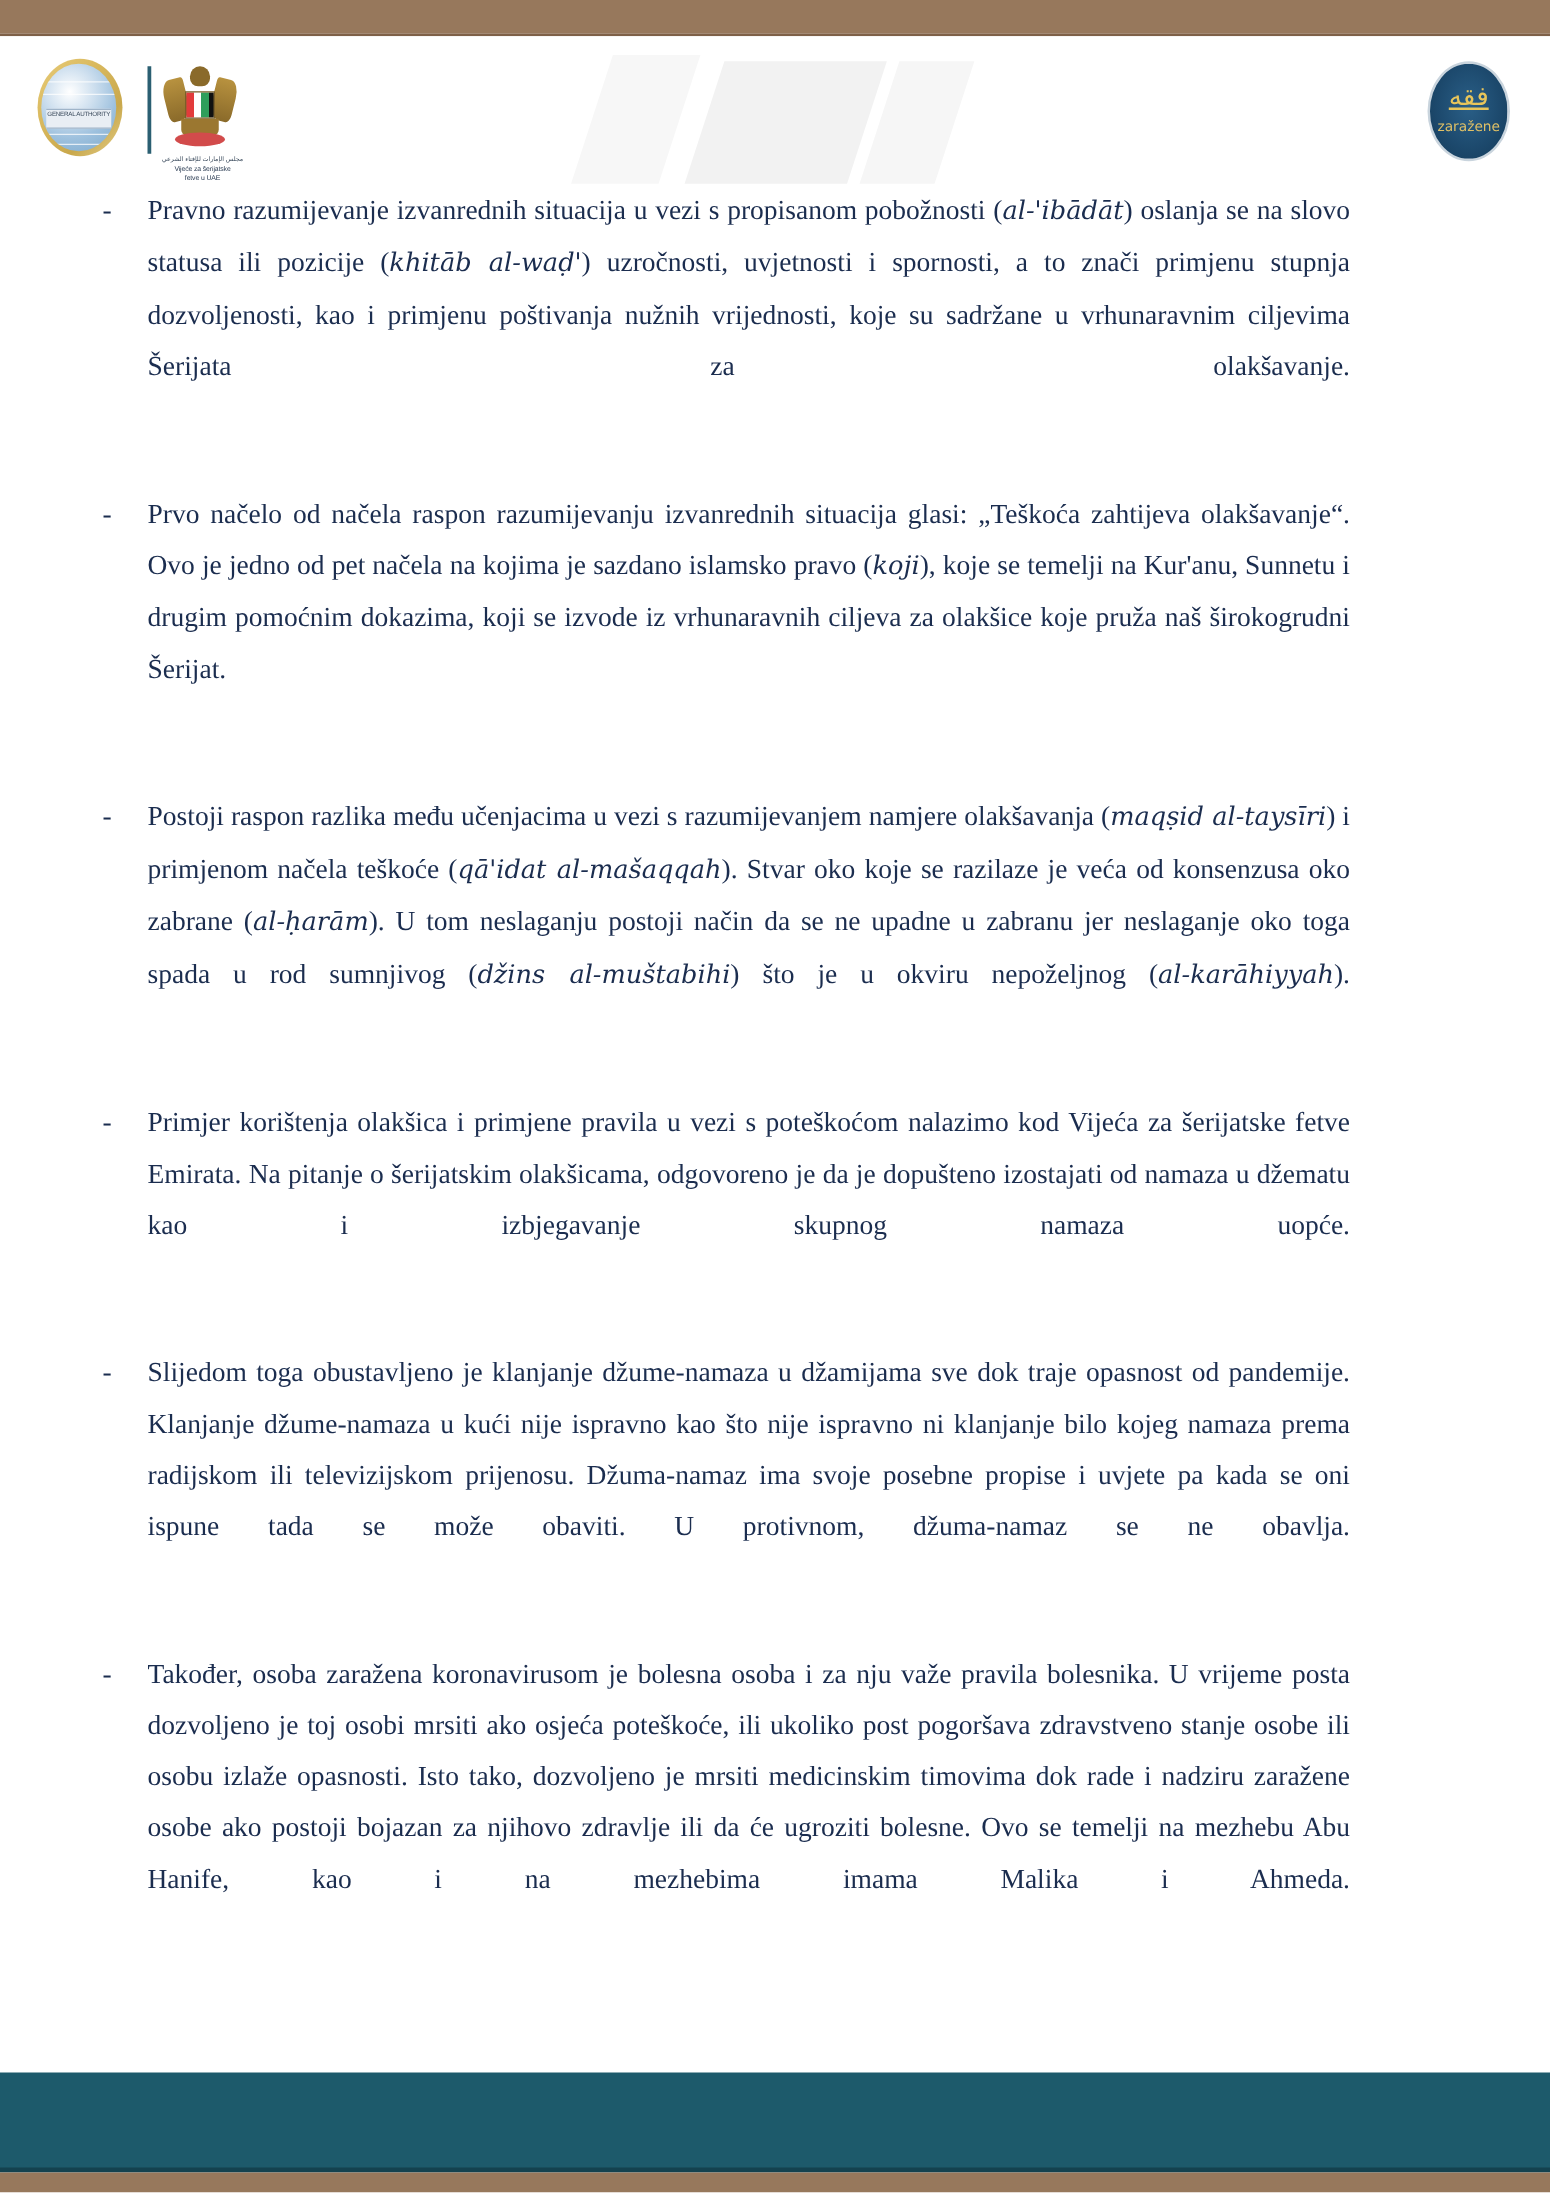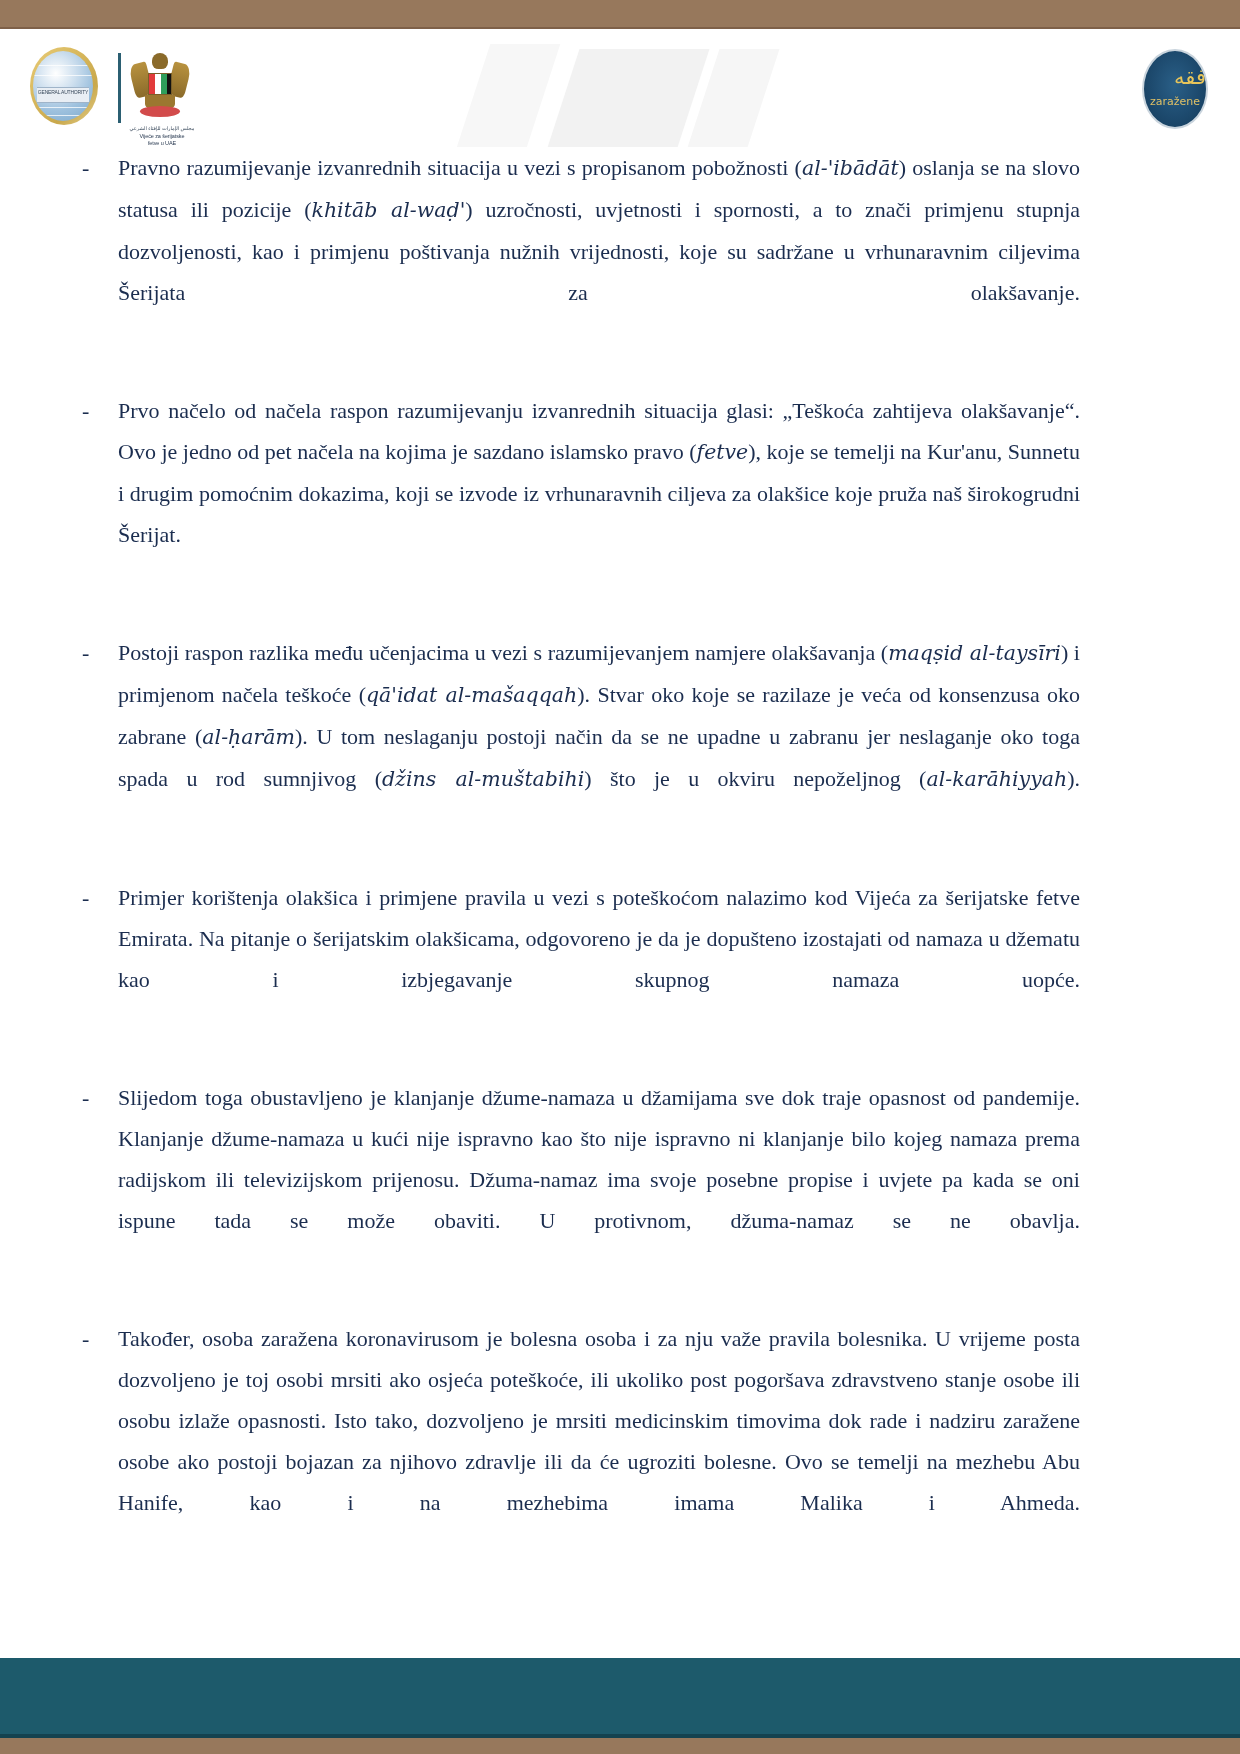--- a/index.html
+++ b/index.html
@@ -191,25 +191,27 @@
     border-radius: 50%;
     background: radial-gradient(ellipse at 50% 45%, #2a5f87 0%, #1d4a6e 55%, #143a58 100%);
     border: 2px solid #c9d4dd;
     box-sizing: border-box;
     overflow: hidden;
   }
   .seal-ar {
     position: absolute;
     left: 0; top: 14px;
     width: 100%;
+    text-align: center;
     color: #e8c55a;
     font-family: "DejaVu Sans", sans-serif;
     font-size: 21px;
     line-height: 24px;
     direction: rtl;
+    text-decoration: underline;
   }
   .seal-ar-small {
     position: absolute;
     left: 0; top: 44px;
     width: 100%;
     text-align: center;
     color: #dfc066;
     font-family: "DejaVu Sans", sans-serif;
     font-size: 11px;
     line-height: 13px;
@@ -335,21 +337,21 @@
   </div>
 </div>
 
 <div class="content" id="content-root">
     <div class="bullet-row">
       <span class="bullet-dash">-</span>
       <div class="bullet-text"><span>Pravno razumijevanje izvanrednih situacija u vezi s propisanom pobožnosti (</span><i>al-'ibādāt</i><span>) oslanja se na slovo statusa ili pozicije (</span><i>khitāb al-waḍ'</i><span>) uzročnosti, uvjetnosti i spornosti, a to znači primjenu stupnja dozvoljenosti, kao i primjenu poštivanja nužnih vrijednosti, koje su sadržane u vrhunaravnim ciljevima Šerijata za olakšavanje.</span></div>
     </div>
     <div class="bullet-row">
       <span class="bullet-dash">-</span>
-      <div class="bullet-text"><span>Prvo načelo od načela raspon razumijevanju izvanrednih situacija glasi: „Teškoća zahtijeva olakšavanje“. Ovo je jedno od pet načela na kojima je sazdano islamsko pravo (</span><i>fetve</i><span>), koje se temelji na Kur'anu,  Sunnetu i drugim pomoćnim dokazima, koji se izvode iz vrhunaravnih ciljeva za olakšice koje pruža naš širokogrudni Šerijat.</span></div>
+      <div class="bullet-text"><span>Prvo načelo od načela raspon razumijevanju izvanrednih situacija glasi: „Teškoća zahtijeva olakšavanje“. Ovo je jedno od pet načela na kojima je sazdano islamsko pravo (</span><i>koji</i><span>), koje se temelji na Kur'anu,  Sunnetu i drugim pomoćnim dokazima, koji se izvode iz vrhunaravnih ciljeva za olakšice koje pruža naš širokogrudni Šerijat.</span></div>
     </div>
     <div class="bullet-row">
       <span class="bullet-dash">-</span>
       <div class="bullet-text"><span>Postoji raspon razlika među učenjacima u vezi s razumijevanjem namjere olakšavanja (</span><i>maqṣid al-taysīri</i><span>) i primjenom načela teškoće (</span><i>qā'idat al-mašaqqah</i><span>). Stvar oko koje se razilaze je veća od konsenzusa oko zabrane (</span><i>al-ḥarām</i><span>). U tom neslaganju postoji način da se ne upadne u zabranu jer neslaganje oko toga spada u rod sumnjivog (</span><i>džins al-muštabihi</i><span>) što je u okviru nepoželjnog (</span><i>al-karāhiyyah</i><span>).</span></div>
     </div>
     <div class="bullet-row">
       <span class="bullet-dash">-</span>
       <div class="bullet-text"><span>Primjer korištenja olakšica i primjene pravila u vezi s poteškoćom nalazimo kod Vijeća za šerijatske fetve Emirata. Na pitanje o šerijatskim olakšicama, odgovoreno je da je dopušteno izostajati od namaza u džematu kao i izbjegavanje skupnog namaza uopće.</span></div>
     </div>
     <div class="bullet-row">

